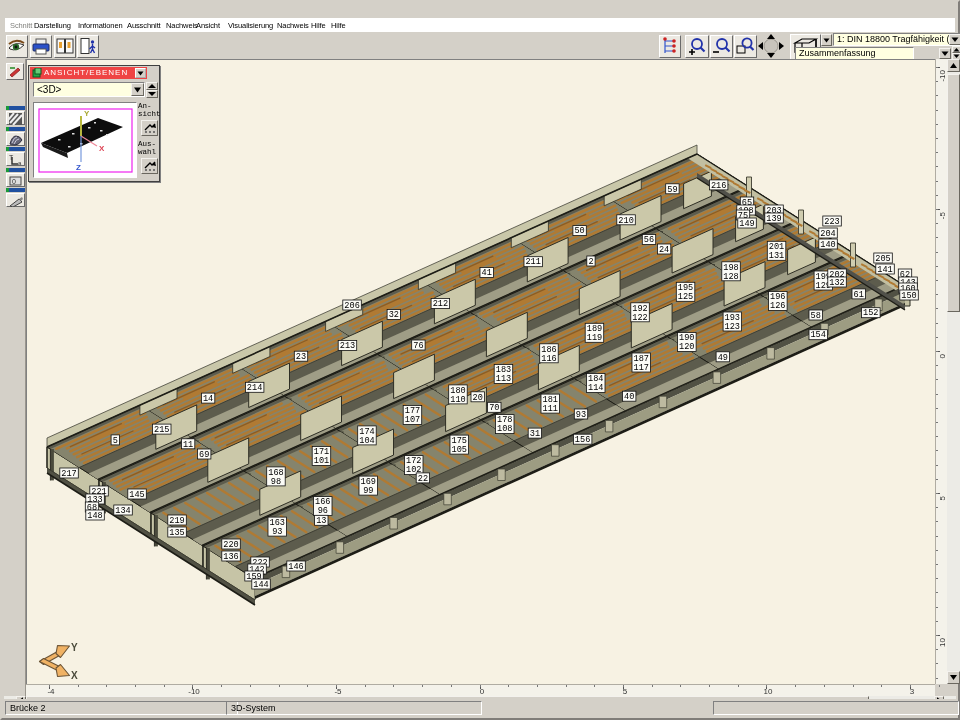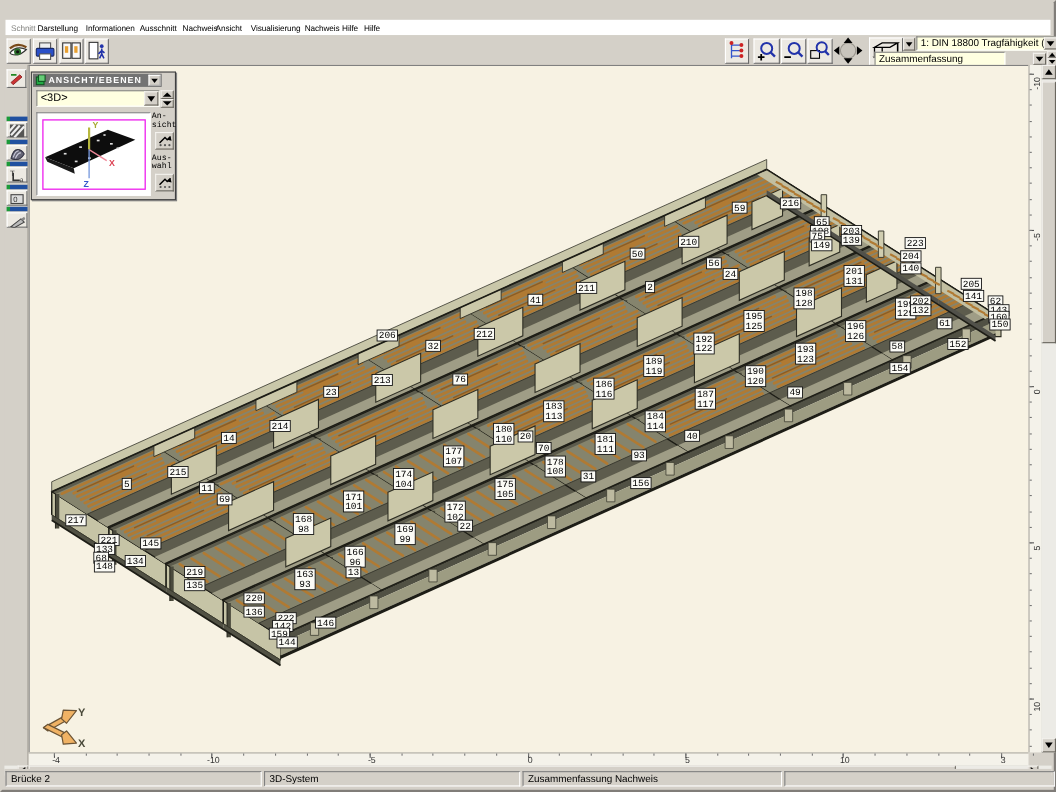--- a/index.html
+++ b/index.html
@@ -18,21 +18,21 @@
 #sidebar{position:absolute;left:2px;top:57px;width:22px;bottom:18px;background:#d4d0c8;border-right:1px solid #9a968e}
 #canvas{position:absolute;left:24px;top:57px;width:909px;height:625px;background:#f7f2e3;border-left:1px solid #808080;border-top:1px solid #808080}
 #vruler{position:absolute;left:933px;top:57px;width:12px;height:625px;background:#f4f2ea;border-left:1px solid #b0aca2;font-size:8px}
 #vscroll{position:absolute;left:945px;top:57px;width:13px;height:625px;background:#ecebe6}
 #hruler{position:absolute;left:24px;top:682px;width:909px;height:12px;background:#f4f2ea;border-top:1px solid #b0aca2;font-size:8px}
 #hscroll{position:absolute;left:2px;top:694px;right:2px;height:9px;background:#ecebe6}
 #statusbar{position:absolute;left:2px;bottom:2px;right:2px;height:17px;background:#d4d0c8;font-size:9px;color:#000}
 .sfield{position:absolute;top:2px;height:14px;border:1px solid;border-color:#808080 #fff #fff #808080;padding:1px 4px}
 .sb{position:absolute;background:#d4d0c8;border:1px solid;border-color:#f4f2ee #6a675f #6a675f #f4f2ee}
 #palette{position:absolute;left:26px;top:63px;width:132px;height:117px;background:#d4d0c8;border:1px solid #404040;box-shadow:1px 1px 0 #808080;z-index:5}
-#paltitle{position:absolute;left:1px;top:1px;right:12px;height:12px;background:#737373;color:#fff;font-size:8px;font-weight:bold;line-height:12px;letter-spacing:1px}
+#paltitle{position:absolute;left:1px;top:1px;right:12px;height:12px;background:#ef4444;color:#fff;font-size:8px;font-weight:normal;line-height:12px;letter-spacing:1px}
 svg{position:absolute}
 </style></head><body>
 <div id="win">
 <div id="menubar">
 <span style="left:5px;color:#848480">Schnitt</span>
 <span style="left:29px">Darstellung</span>
 <span style="left:73px">Informationen</span>
 <span style="left:122px">Ausschnitt</span>
 <span style="left:161px">Nachweis</span>
 <span style="left:191px">Ansicht</span>
@@ -932,16 +932,15 @@
       </div>
 <div class="sb" style="left:22px;top:0;width:843px;height:9px"></div>
 <div class="sb" style="right:12px;top:0;width:10px;height:9px">
         <svg width="8" height="7">
           <path d="M6.5 3.5l-4.5-3.2v6.4z" fill="#000"></path>
         </svg>
       </div>
 </div>
 <div id="statusbar">
 <div class="sfield" style="left:1px;width:233px">Brücke 2</div>
-<div class="sfield" style="left:236px;width:233px">3D-System</div>
-<div class="sfield" style="left:471px;width:236px">Zusammenfassung Nachweis</div>
+<div class="sfield" style="left:222px;width:256px">3D-System</div>
 <div class="sfield" style="left:709px;width:246px"></div>
 </div>
 </div>
 </body></html>

